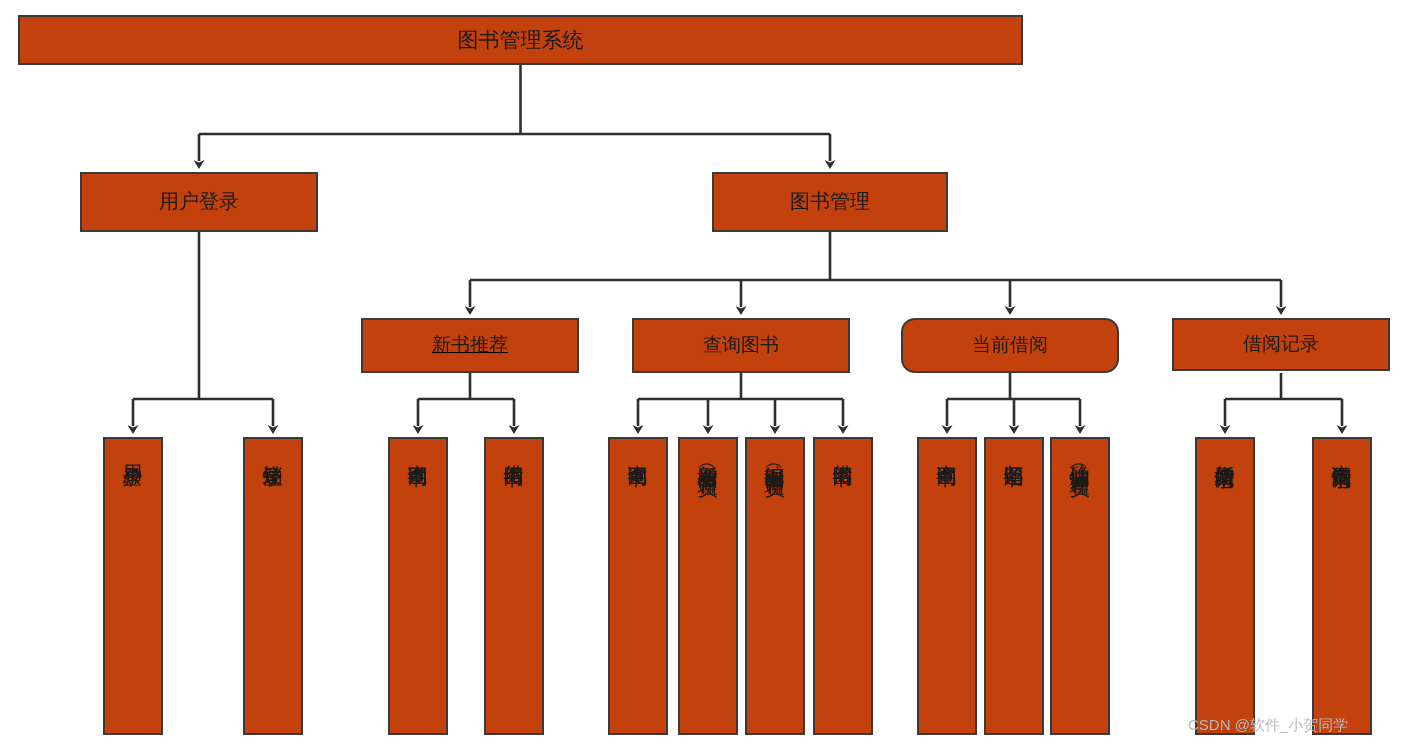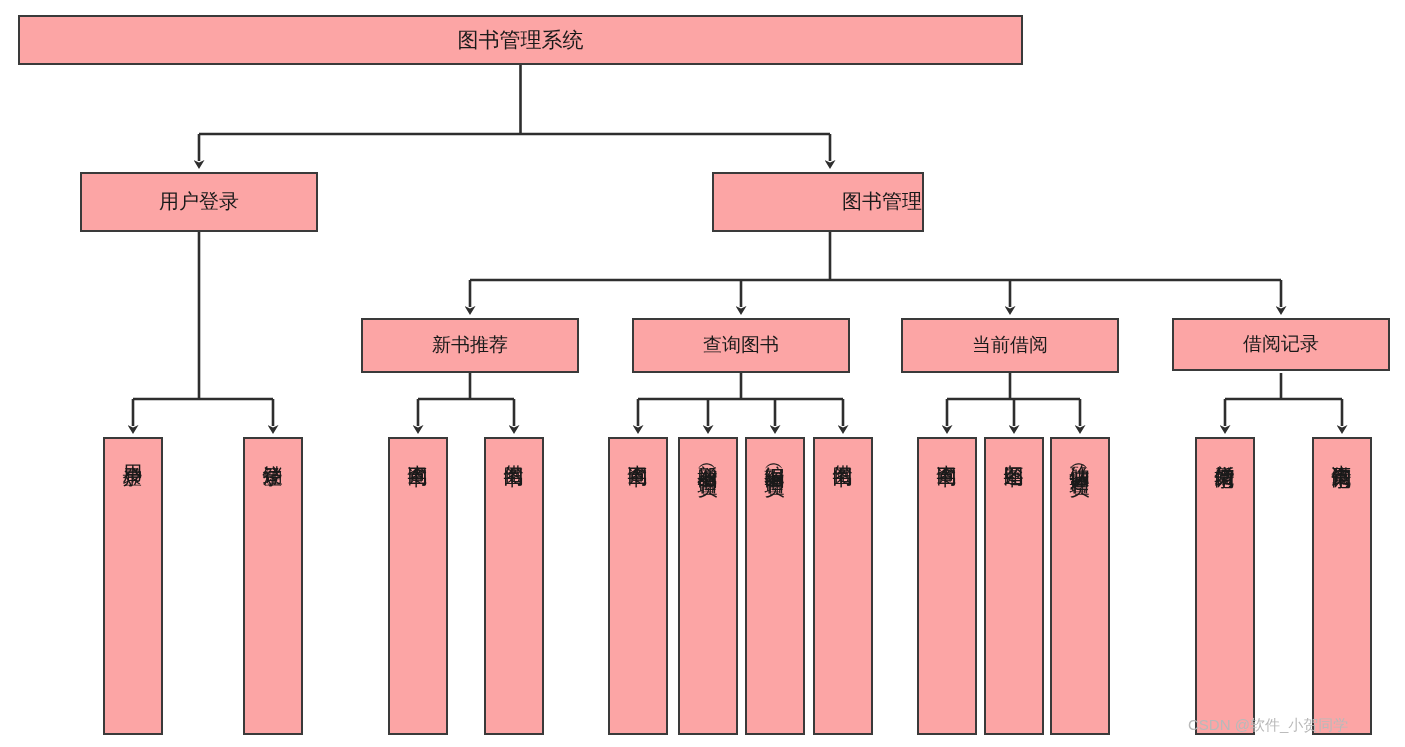--- a/index.html
+++ b/index.html
@@ -20,21 +20,21 @@
   #diagram-svg {
     position: absolute;
     left: 0;
     top: 0;
     width: 1405px;
     height: 747px;
   }
   .node-box {
     position: absolute;
     box-sizing: border-box;
-    background: #fca5a5;
+    background: #c2410c;
     border: 2px solid #3a3a3a;
     display: flex;
     align-items: center;
     justify-content: center;
     overflow: hidden;
   }
   .node-label {
     color: #1a1a1a;
     text-align: center;
     line-height: 1.18;
@@ -117,30 +117,30 @@
         <line x1="1342" y1="399" x2="1342" y2="426" stroke="#2e2e2e" stroke-width="2.6" marker-end="url(#arrow-head)"></line>
       </g>
   </svg>
   <div id="nodes-layer">
       <div class="node-box node-root" style="left: 18px; top: 15px; width: 1005px; height: 50px;">
         <span class="node-label">图书管理系统</span>
       </div>
       <div class="node-box node-l1" style="left: 80px; top: 172px; width: 238px; height: 60px;">
         <span class="node-label">用户登录</span>
       </div>
-      <div class="node-box node-l1" style="left: 712px; top: 172px; width: 212px; height: 60px; justify-content: flex-end;">
+      <div class="node-box node-l1" style="left: 712px; top: 172px; width: 236px; height: 60px;">
         <span class="node-label">图书管理</span>
       </div>
-      <div class="node-box node-l2" style="left: 361px; top: 318px; width: 218px; height: 55px;">
+      <div class="node-box node-l2" style="left: 361px; top: 318px; width: 218px; height: 55px; text-decoration: underline;">
         <span class="node-label">新书推荐</span>
       </div>
       <div class="node-box node-l2" style="left: 632px; top: 318px; width: 218px; height: 55px;">
         <span class="node-label">查询图书</span>
       </div>
-      <div class="node-box node-l2" style="left: 901px; top: 318px; width: 218px; height: 55px;">
+      <div class="node-box node-l2" style="left: 901px; top: 318px; width: 218px; height: 55px; border-radius: 14px;">
         <span class="node-label">当前借阅</span>
       </div>
       <div class="node-box node-l2" style="left: 1172px; top: 318px; width: 218px; height: 53px;">
         <span class="node-label">借阅记录</span>
       </div>
       <div class="node-box node-leaf" style="left: 103px; top: 437px; width: 60px; height: 298px;">
         <span class="node-label">用户登录</span>
       </div>
       <div class="node-box node-leaf" style="left: 243px; top: 437px; width: 60px; height: 298px;">
         <span class="node-label">注销登录</span>

